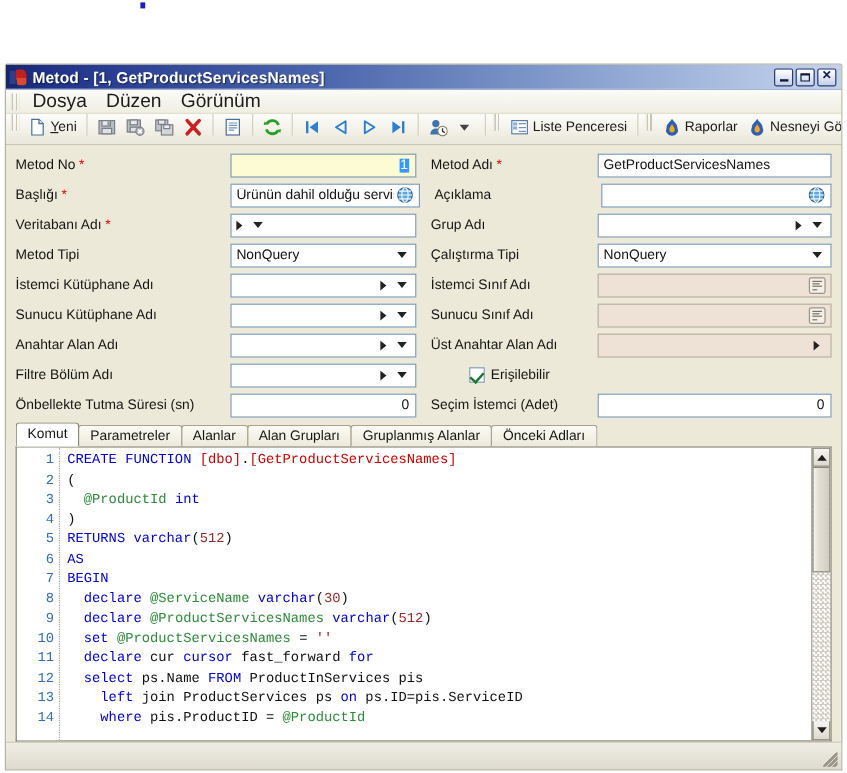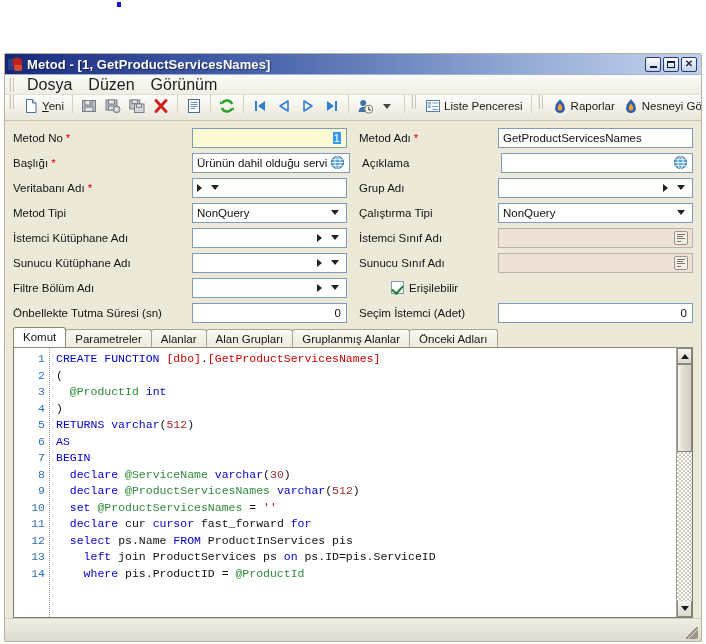--- a/index.html
+++ b/index.html
@@ -565,20 +565,37 @@
             <span class="memo-btn">
                 <i></i>
                 <i></i>
                 <i></i>
                 <i></i>
               </span>
           </div>
         </div>
       </div>
 
+      <div class="formrow">
+        <div class="cell cell-left">
+          <div class="lbl lbl-l">Anahtar Alan Adı</div>
+          <div class="ctl">
+            <span class="ctl-text"></span>
+            <span class="arrow-right"></span>
+            <span class="arrow-down"></span>
+          </div>
+        </div>
+        <div class="cell cell-right">
+          <div class="lbl lbl-r">Üst Anahtar Alan Adı</div>
+          <div class="ctl disabled">
+            <span class="ctl-text"></span>
+            <span class="arrow-right"></span>
+          </div>
+        </div>
+      </div>
 
       <div class="formrow">
         <div class="cell cell-left">
           <div class="lbl lbl-l">Filtre Bölüm Adı</div>
           <div class="ctl">
             <span class="ctl-text"></span>
             <span class="arrow-right"></span>
             <span class="arrow-down"></span>
           </div>
         </div>

